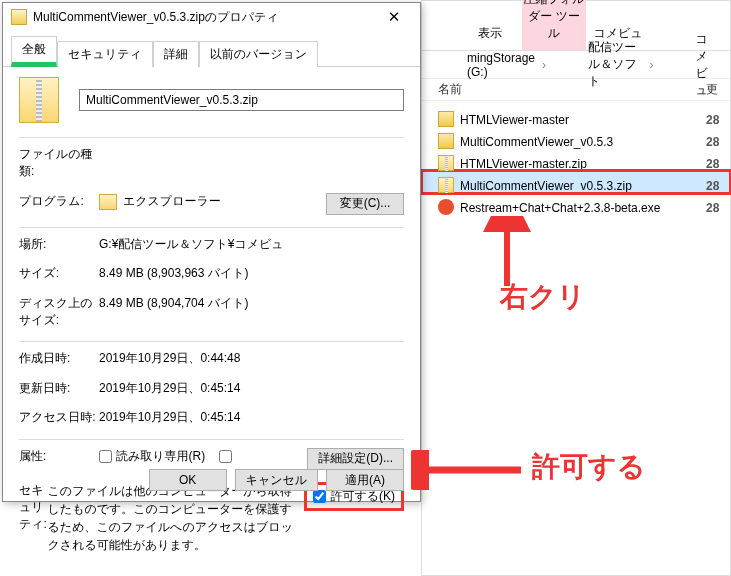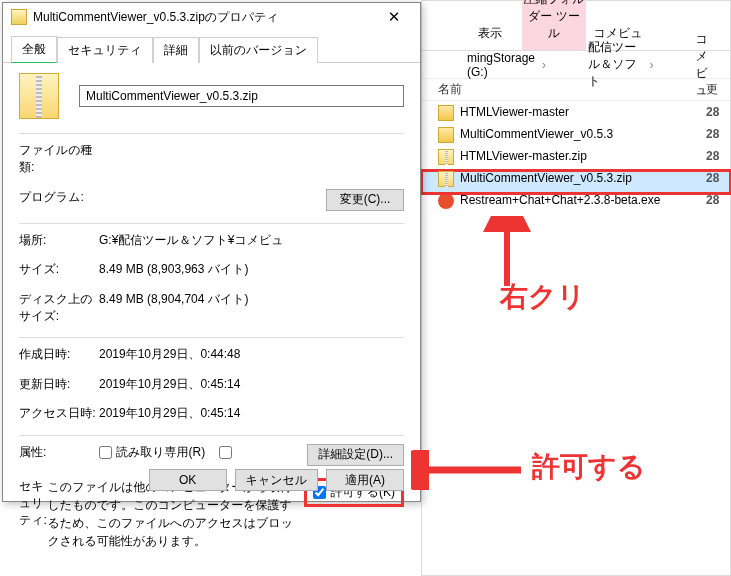--- a/index.html
+++ b/index.html
@@ -7,21 +7,21 @@
 
 
 .dialog { position: absolute; left: 2px; top: 2px; width: 419px; height: 500px; border: 1px solid #888; background: #fff; box-shadow: 2px 2px 8px rgba(0,0,0,0.25); }
 .titlebar { height: 28px; display: flex; align-items: center; padding: 0 4px 0 8px; background: #fff; }
 .titlebar .ticon { width: 16px; height: 16px; background: linear-gradient(#fff3c2,#f2cf5a); border: 1px solid #caa63d; margin-right: 6px; }
 .titlebar .ttext { flex: 1; font-size: 12px; color: #000; }
 .titlebar .closebtn { width: 44px; height: 28px; display: flex; align-items: center; justify-content: center; font-size: 15px; }
 
 .tabs { padding: 4px 8px 0 8px; display: flex; align-items: flex-end; border-bottom: 1px solid #d0d0d0; }
 .tab { padding: 4px 10px; border: 1px solid #d0d0d0; border-bottom: none; background: #fff; margin-right: 0px; font-size: 12px; position: relative; top: 1px; }
-.tab.active { background: #fff; border-bottom: 1px solid #22c55e; }
+.tab.active { background: #fff; border-bottom: 5px solid #22c55e; }
 
 .panel { padding: 10px 16px; }
 .toprow { display: flex; align-items: center; margin-bottom: 14px; }
 .zipicon { width: 40px; height: 46px; background: linear-gradient(#fff3c2,#fad673); border: 1px solid #d1ac3d; position: relative; margin-right: 20px; }
 .zipicon:before { content: ""; position: absolute; left: 50%; top: 2px; width: 6px; height: 42px; margin-left: -3px; background: repeating-linear-gradient(#bbb,#bbb 2px,#eee 2px,#eee 4px); }
 .fname-input { flex: 1; height: 22px; border: 1px solid #7a7a7a; padding: 2px 6px; font-size: 12px; }
 
 .hr { border: none; border-top: 1px solid #ddd; margin: 2px 0 8px 0; }
 
 .row { display: flex; align-items: flex-start; margin-bottom: 12px; line-height: 1.45; }
@@ -52,21 +52,21 @@
 .rtab.empty { width: 36px; }
 .breadcrumb { height: 28px; display: flex; align-items: center; padding: 0 6px; border-bottom: 1px solid #eee; font-size: 12px; }
 .bc-seg { padding: 0 4px; margin-left: 35px; }
 .chev { color: #888; padding: 0 3px; }
 
 .cols { display: flex; height: 22px; border-bottom: 1px solid #eee; padding-left: 16px; align-items: center; font-size: 12px; color: #333; }
 .cols .cname { flex: 1; }
 .cols .cu { width: 24px; }
 
 .files { padding: 4px 0; }
-.file { display: flex; align-items: flex-start; height: 22px; padding-left: 16px; font-size: 12px; }
+.file { display: flex; align-items: flex-end; height: 22px; padding-left: 16px; font-size: 12px; }
 .file.selected { background: #cde8ff; }
 .file.redbox { outline: 3px solid #e33; outline-offset: -1px; }
 .ficon { width: 16px; height: 16px; margin-right: 6px; }
 .ficon.folder { background: linear-gradient(#ffe9a8,#f0c94a); border: 1px solid #cda833; }
 .ficon.zip { background: linear-gradient(#fff3c2,#fad673); border: 1px solid #d1ac3d; position: relative; }
 .ficon.zip:before { content:""; position:absolute; left:6px; top:1px; width:3px; height:14px; background:repeating-linear-gradient(#bbb,#bbb 1px,#eee 1px,#eee 2px); }
 .ficon.exe { border-radius:50%; background:#e94f2f; }
 .file .fname { flex:1; white-space:nowrap; overflow:hidden; text-overflow:ellipsis; }
 .file .fmod { width: 24px; color:#555;font-weight:bold; }
 
@@ -147,20 +147,21 @@
     <div class="toprow">
       <span class="zipicon"></span>
       <input class="fname-input" value="MultiCommentViewer_v0.5.3.zip" style="">
     </div>
     <hr class="hr">
     <div class="row">
       <span class="lbl">ファイルの種類:</span>
     </div>
     <div class="row">
       <span class="lbl">プログラム:</span>
+      <span class="val"><span class="progicon"></span><span>エクスプローラー</span></span>
       <button class="btn btn-right">変更(C)...</button>
     </div>
     <hr class="hr">
     <div class="row">
       <span class="lbl">場所:</span>
       <span class="val">G:¥配信ツール＆ソフト¥コメビュ</span>
     </div>
     <div class="row">
       <span class="lbl">サイズ:</span>
       <span class="val">8.49 MB (8,903,963 バイト)</span>

